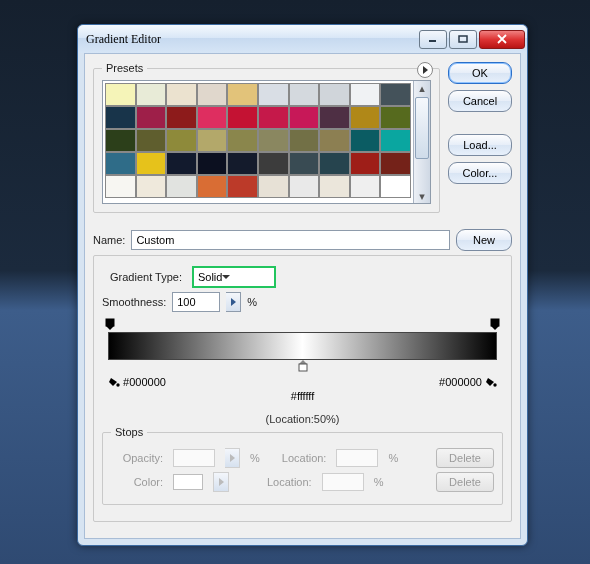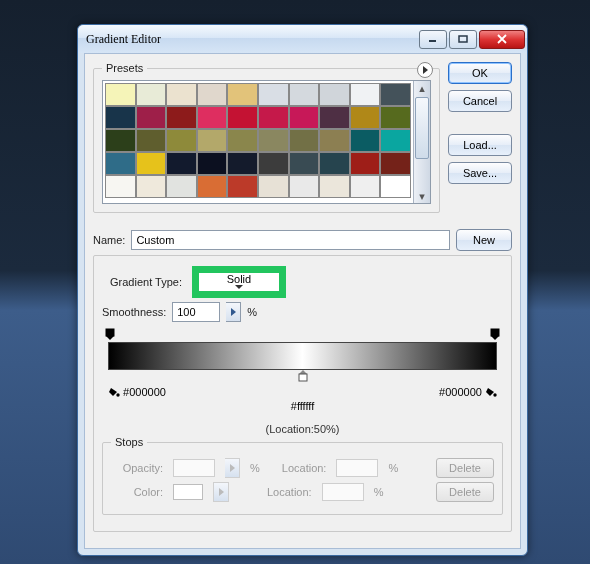--- a/index.html
+++ b/index.html
@@ -16,27 +16,27 @@
   .topflex{display:flex;gap:8px;}
   .presets-wrap{flex:1;position:relative;}
   .presets-head{position:absolute;right:6px;top:-12px;width:14px;height:14px;border:1px solid #888;border-radius:8px;display:flex;align-items:center;justify-content:center;background:#fff;}
   .swatch-area{height:122px;background:#fff;border:1px solid #8e9bab;display:flex;}
   .swatch-grid{flex:1;display:grid;grid-template-columns:repeat(10,1fr);grid-auto-rows:23px;gap:0;padding:2px;overflow:hidden;}
   .sw{border:1px solid #888;}
   .scroll{width:16px;background:linear-gradient(90deg,#ecf0f6,#cfd8e4);border-left:1px solid #aab4c2;position:relative;}
   .scroll .thumb{position:absolute;left:1px;right:1px;top:16px;height:60px;background:linear-gradient(#f5f8fc,#cfdcea);border:1px solid #8ea3bb;border-radius:2px;}
   .scroll .arrow{position:absolute;left:0;right:0;height:14px;display:flex;align-items:center;justify-content:center;color:#555;}
   .btncol{width:64px;display:flex;flex-direction:column;gap:6px;padding-top:0;}
-  .btn{height:20px;border:1px solid #7a8aa0;border-radius:4px;background:linear-gradient(#fdfdfe,#e7eef8 48%,#d9e5f4 52%,#e7f0fb);display:flex;align-items:center;justify-content:center;font-size:11px;color:#000;}
+  .btn{height:20px;border:1px solid #7a8aa0;border-radius:9px;background:linear-gradient(#fdfdfe,#e7eef8 48%,#d9e5f4 52%,#e7f0fb);display:flex;align-items:center;justify-content:center;font-size:11px;color:#000;}
   .btn.default{border-color:#2a6fc9;box-shadow:inset 0 0 0 1px #8fc3ff;}
   .row{display:flex;align-items:center;gap:6px;margin:4px 0;}
   .lbl{color:#222;}
   .tb{height:18px;border:1px solid #8e9bab;background:#fff;padding:0 4px;display:flex;align-items:center;}
   .name-tb{flex:1;}
-  .sel{height:18px;width:72px;border:7px solid #22c55e;background:#fff;display:flex;align-items:center;justify-content:flex-start;padding:0 4px;flex-direction:column;}
+  .sel{height:18px;width:72px;border:2px solid #22c55e;background:#fff;display:flex;align-items:center;justify-content:flex-start;padding:0 4px;}
   .small-tb{width:38px;justify-content:flex-start}
   .spin{width:14px;height:18px;border:1px solid #8e9bab;border-left:none;background:linear-gradient(#f3f6fb,#d6e1ef);display:flex;align-items:center;justify-content:center;}
   .grad-area{margin-top:6px;}
   .opacity-stops,.color-stops{height:14px;position:relative;}
   .stop{position:absolute;width:10px;height:12px;transform:translateX(-50%);}
   .stop svg{display:block}
   .gradbar{height:26px;margin:0 6px;border:1px solid #444;background:linear-gradient(90deg,#000 0%,#fff 50%,#000 100%);}
   .labels{position:relative;height:28px;margin:2px 6px 0 6px;font-size:11px;}
   .hexL{position:absolute;left:0;top:0;}
   .hexR{position:absolute;right:0;top:0;}
@@ -149,21 +149,21 @@
             <div class="thumb"></div>
             <div class="arrow" style="bottom:0">▾</div>
           </div>
         </div>
       </fieldset>
       <div class="btncol">
         <div class="btn default">OK</div>
         <div class="btn">Cancel</div>
         <div style="height:10px"></div>
         <div class="btn">Load...</div>
-        <div class="btn">Save...</div>
+        <div class="btn">Color...</div>
       </div>
     </div>
 
     <div class="row" style="margin-top:8px">
       <span class="lbl">Name:</span>
       <div class="tb name-tb">
           <span>Custom</span>
         </div>
       <div class="btn" style="width:54px">New</div>
     </div>

